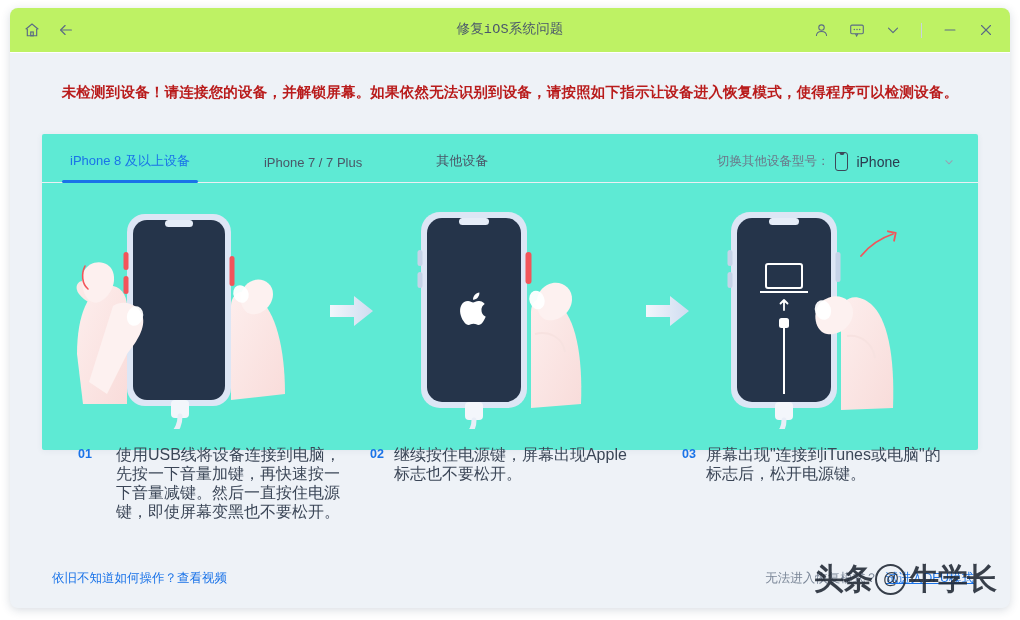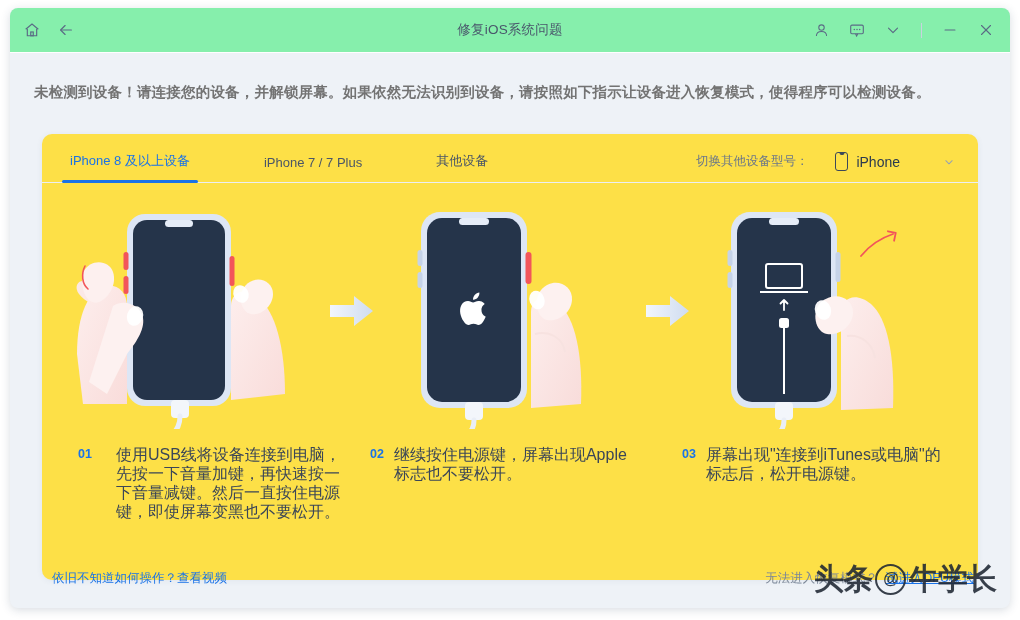--- a/index.html
+++ b/index.html
@@ -22,22 +22,23 @@
     background: #eef2f7;
     border-radius: 8px;
     box-shadow: 0 2px 10px rgba(40,60,90,0.18);
     overflow: hidden;
   }
 
   
   #titlebar {
     position: relative;
     height: 44px;
-    background: #86efac;
+    background: #bef264;
     border-bottom: 1px solid #ffffff;
+    font-family: Liberation Mono, monospace;
   }
   .tb-left {
     position: absolute;
     left: 12px; top: 0;
     height: 44px;
     display: flex;
     align-items: center;
     gap: 14px;
   }
   .tb-right {
@@ -72,36 +73,36 @@
     font-size: 13.5px;
     color: #49566b;
     pointer-events: none;
     letter-spacing: .2px;
   }
 
   
   #headline {
     margin: 0;
     padding: 30px 24px 22px 24px;
-    text-align: left;
+    text-align: center;
     font-size: 14.5px;
     font-weight: bold;
-    color: #737373;
+    color: #b91c1c;
     letter-spacing: .2px;
   }
 
   
   #main-card {
     position: absolute;
     left: 32px;
     top: 126px;
     width: 936px;
-    height: 446px;
-    background: #fde047;
-    border-radius: 10px;
+    height: 316px;
+    background: #5eead4;
+    border-radius: 2px;
     box-shadow: 0 1px 6px rgba(60,80,110,0.07);
   }
 
   
   #tabs-row {
     position: relative;
     height: 48px;
     border-bottom: 1px solid #eceff4;
     display: flex;
     align-items: flex-end;
@@ -131,21 +132,21 @@
     background: #1a73e8;
     border-radius: 2px;
   }
 
   #device-switch {
     position: absolute;
     right: 22px;
     bottom: 11px;
     display: flex;
     align-items: center;
-    gap: 27px;
+    gap: 6px;
     font-size: 12.5px;
     color: #6b7789;
   }
   #device-switch .dev-label { color: #6b7789; }
   #device-switch .dev-pick {
     display: flex;
     align-items: center;
     gap: 8px;
     cursor: pointer;
   }

